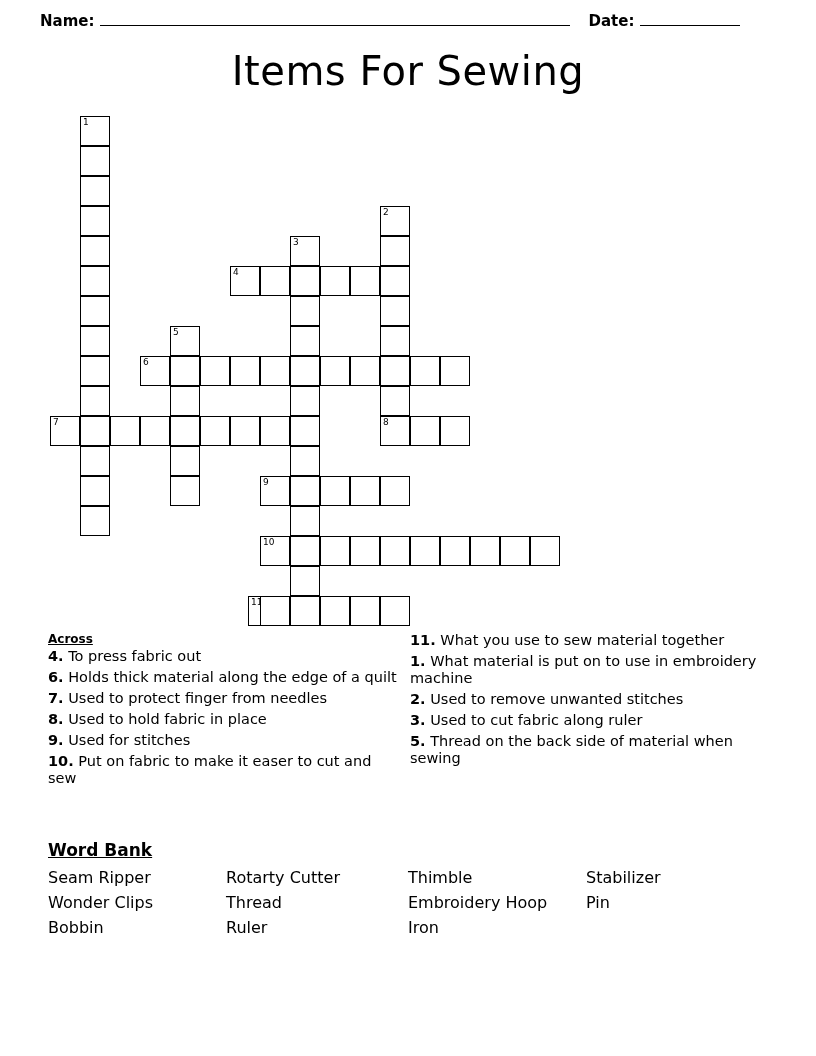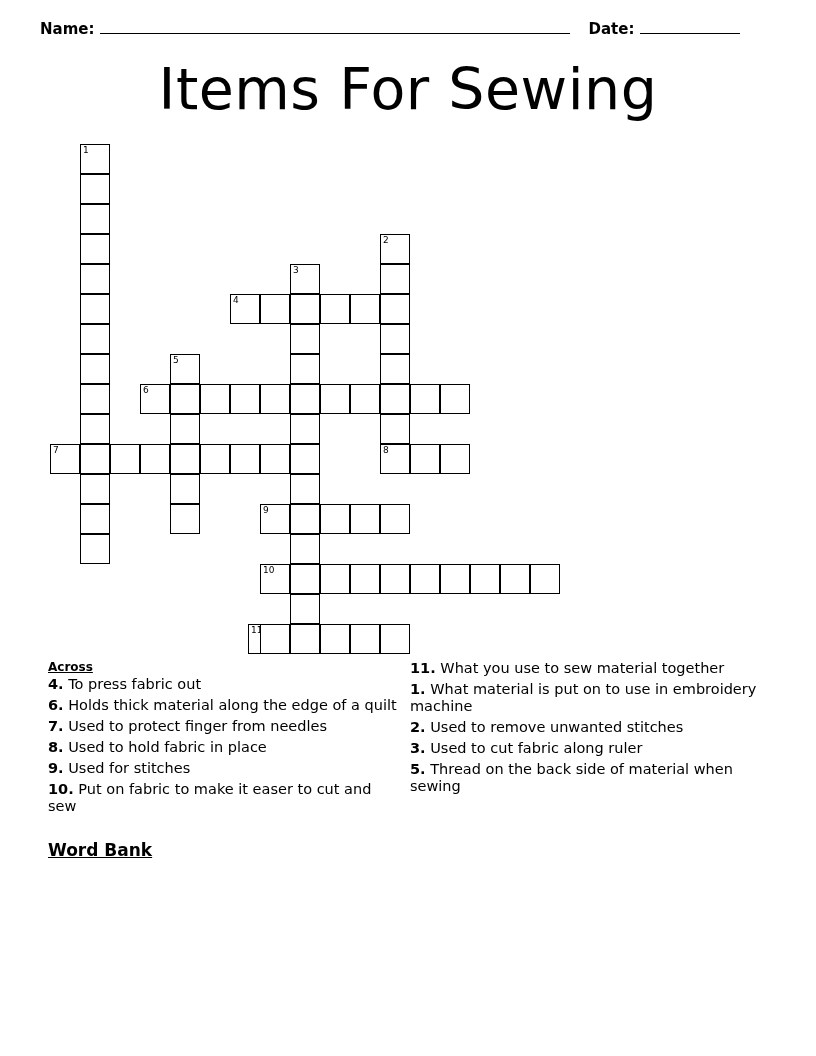--- a/index.html
+++ b/index.html
@@ -13,21 +13,21 @@
     font-family: "DejaVu Sans", sans-serif;
     color: #000000;
     position: relative;
     overflow: hidden;
   }
   .page {
     position: relative;
     width: 816px;
     height: 1056px;
     box-sizing: border-box;
-    padding: 16px 40px;
+    padding: 8px 40px;
   }
 
   
   .header-line {
     display: flex;
     align-items: baseline;
     font-size: 15px;
     padding-top: 4px;
     white-space: nowrap;
   }
@@ -37,21 +37,21 @@
     display: inline-block;
     height: 12px;
   }
   .hl-rule.name { width: 470px; margin: 0 4px 0 6px; }
   .hl-rule.date { width: 100px; margin: 0 0 0 6px; }
   .hl-gap { width: 14px; display: inline-block; }
 
   
   .title {
     text-align: center;
-    font-size: 57px;
+    font-size: 40px;
     font-weight: normal;
     margin: 18px 0 0 0;
     letter-spacing: 0.5px;
   }
 
   
   .grid-wrap {
     position: relative;
     width: 736px;
     height: 520px;
@@ -261,15 +261,29 @@
           <p class="clue"><b>1.</b><span> What material is put on to use in embroidery machine</span></p>
           <p class="clue"><b>2.</b><span> Used to remove unwanted stitches</span></p>
           <p class="clue"><b>3.</b><span> Used to cut fabric along ruler</span></p>
           <p class="clue"><b>5.</b><span> Thread on the back side of material when sewing</span></p>
         </div>
     </div>
   </div>
 
   <div class="wordbank">
     <div class="wb-heading">Word Bank</div>
+    <div class="wb-grid" id="wb-grid">
+        <div class="wb-item">Seam Ripper</div>
+        <div class="wb-item">Rotarty Cutter</div>
+        <div class="wb-item">Thimble</div>
+        <div class="wb-item">Stabilizer</div>
+        <div class="wb-item">Wonder Clips</div>
+        <div class="wb-item">Thread</div>
+        <div class="wb-item">Embroidery Hoop</div>
+        <div class="wb-item">Pin</div>
+        <div class="wb-item">Bobbin</div>
+        <div class="wb-item">Ruler</div>
+        <div class="wb-item">Iron</div>
+        <div class="wb-item"></div>
+      </div>
   </div>
 
 </div>
 
 </body></html>

